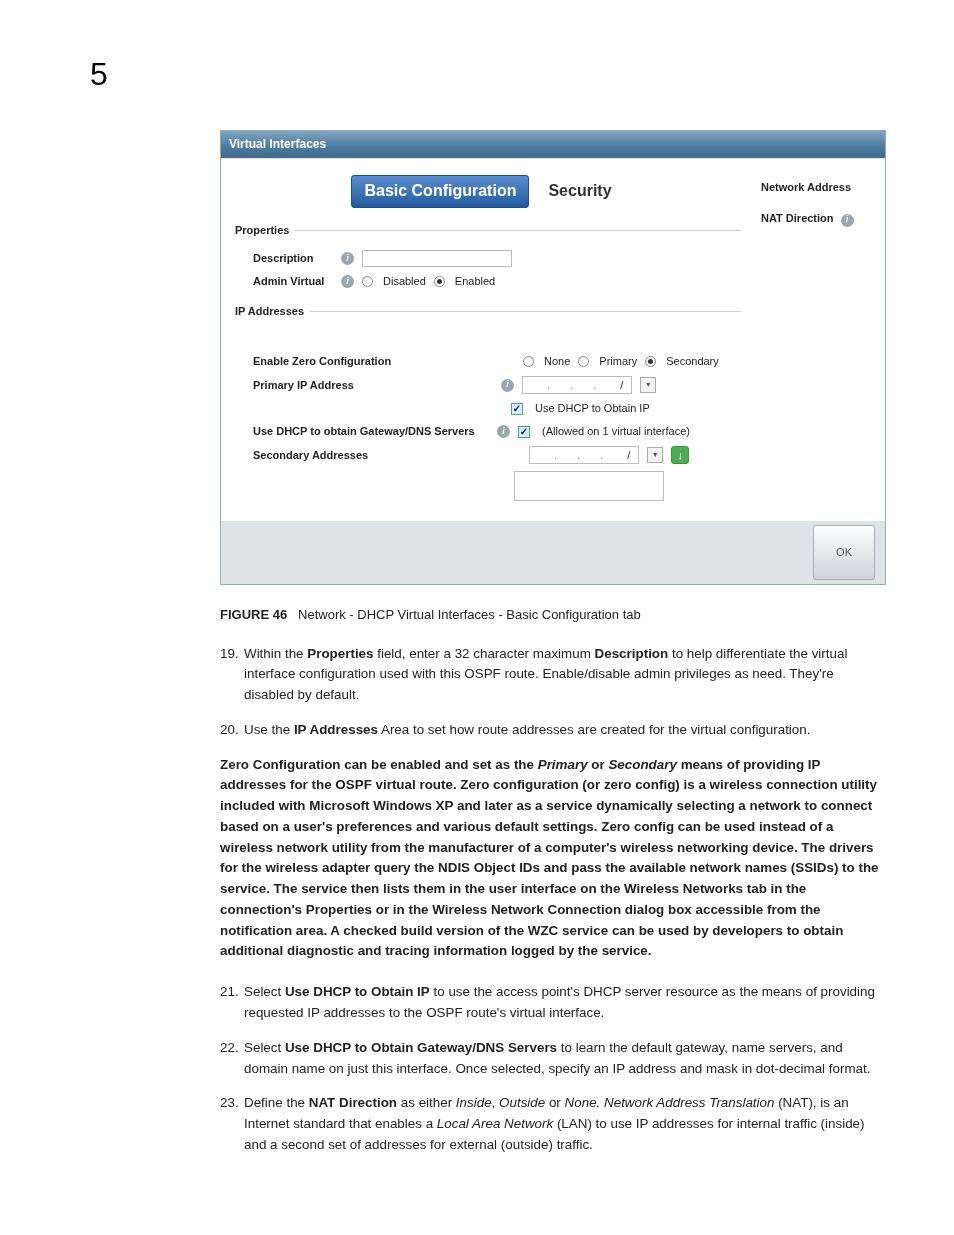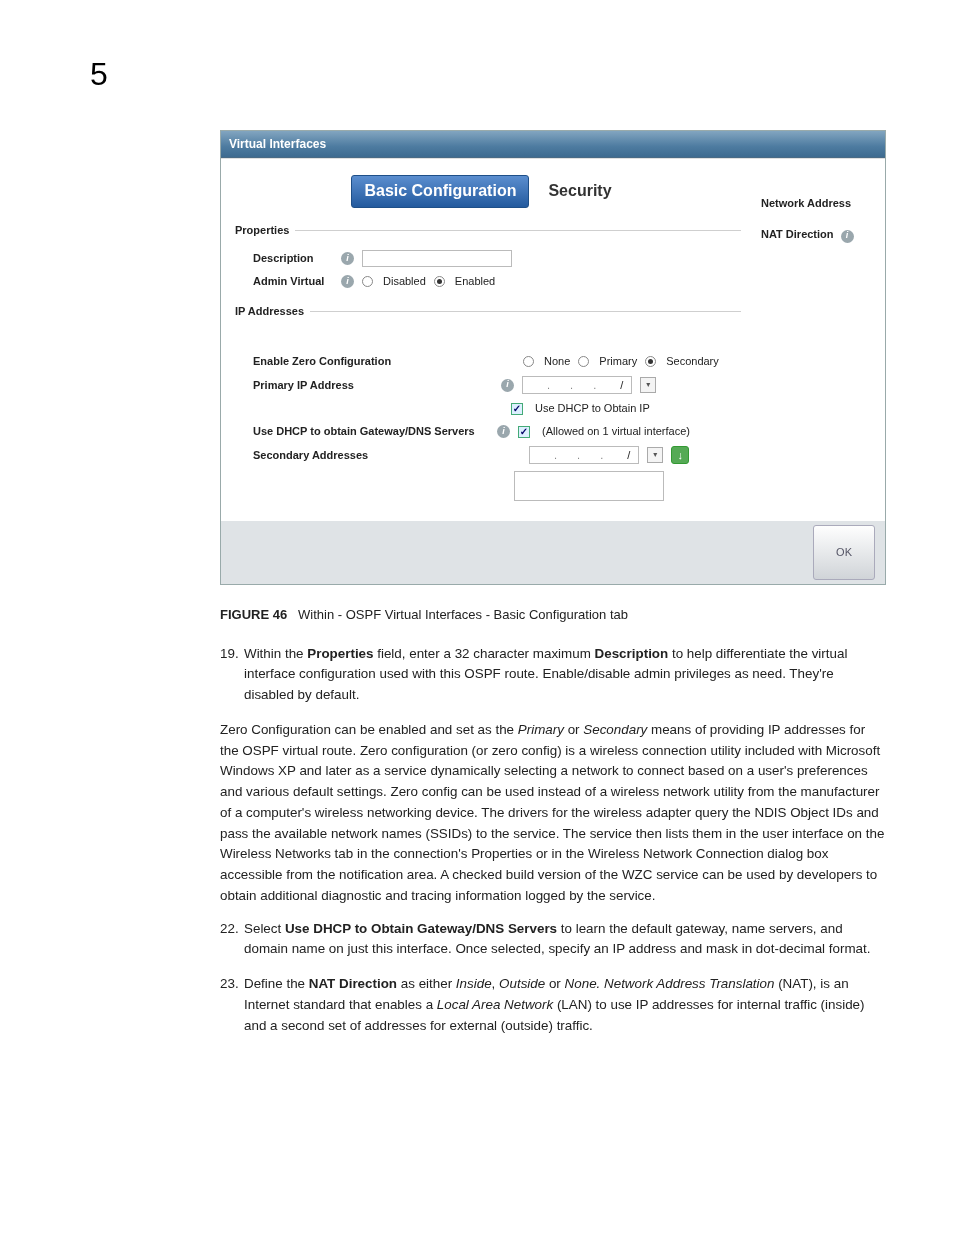--- a/index.html
+++ b/index.html
@@ -46,21 +46,21 @@
     font-size: 12px;
   }
   .subhead b { color: #333; }
   .vlanval { color: #666; margin-left: 12px; }
   .body-area {
     background: #fff;
     display: flex;
     border-top: 1px solid #e0e0e0;
   }
   .leftcol { flex: 1; padding: 10px 14px 20px 14px; }
-  .rightcol { width: 130px; padding: 36px 10px 10px 6px; font-size: 11px; }
+  .rightcol { width: 130px; padding: 20px 10px 10px 6px; font-size: 11px; }
   .tabs {
     display: flex;
     justify-content: center;
     gap: 6px;
     margin: 6px 0 14px 0;
   }
   .tab {
     padding: 3px 12px;
     border-radius: 3px;
     font-weight: bold;
@@ -105,21 +105,21 @@
   .footerbar { background:#dfe3e6; padding:4px 10px; text-align:right; }
   .okbtn { display:inline-block; background:linear-gradient(#fefefe,#d0d4d8); border:1px solid #aab; color:#556; font-size:11px; padding:18px 22px; border-radius:3px;}
   
   .figcap { margin: 20px 0 18px 130px; font-size: 13px; }
   .figcap b { font-weight: bold; }
   
   .instructions { margin-left: 130px; }
   .step { display:flex; margin-bottom:14px; }
   .step .num { width:24px; flex-shrink:0; }
   .step .txt { flex:1; }
-  .para { margin: 0 0 12px 130px; }
+  .para { margin: 0 0 20px 130px; font-weight: bold; }
   b.ib { font-weight: bold; }
   i.it { font-style: italic; }
   .ipboxwrap{border:1px solid #bbb; padding:0 4px; display:inline-flex; align-items:center; height:18px;}
 </style>
 </head>
 <body>
 
 <div class="page">
   <div class="chapter-num">5</div>
 
@@ -221,36 +221,44 @@
           <span class="info-icon" style="margin-left:4px">i</span>
         </span>
       </div>
     </div>
     <div class="footerbar">
       <span class="okbtn">OK</span>
     </div>
   </div>
 
   <div class="figcap">
-    <b>FIGURE 46</b>&nbsp;&nbsp;&nbsp;<span>Within - OSPF Virtual Interfaces - Basic Configuration tab</span>
+    <b>FIGURE 46</b>&nbsp;&nbsp;&nbsp;<span>Network - DHCP Virtual Interfaces - Basic Configuration tab</span>
   </div>
 
   <div class="instructions">
     <div class="step">
       <div class="num">19.</div>
       <div class="txt"><span>Within the </span><b class="ib">Properties</b><span> field, enter a 32 character maximum </span><b class="ib">Description</b><span> to help differentiate the virtual interface configuration used with this OSPF route. Enable/disable admin privileges as need. They're disabled by default.</span></div>
+    </div>
+    <div class="step">
+      <div class="num">20.</div>
+      <div class="txt"><span>Use the </span><b class="ib">IP Addresses</b><span> Area to set how route addresses are created for the virtual configuration.</span></div>
     </div>
   </div>
 
   <p class="para">
     <span>Zero Configuration can be enabled and set as the </span><i class="it">Primary</i><span> or </span><i class="it">Secondary</i><span> means of providing IP addresses for the OSPF virtual route. Zero configuration (or zero config) is a wireless connection utility included with Microsoft Windows XP and later as a service dynamically selecting a network to connect based on a user's preferences and various default settings. Zero config can be used instead of a wireless network utility from the manufacturer of a computer's wireless networking device. The drivers for the wireless adapter query the NDIS Object IDs and pass the available network names (SSIDs) to the service. The service then lists them in the user interface on the Wireless Networks tab in the connection's Properties or in the Wireless Network Connection dialog box accessible from the notification area. A checked build version of the WZC service can be used by developers to obtain additional diagnostic and tracing information logged by the service.</span>
   </p>
 
   <div class="instructions">
     <div class="step">
+      <div class="num">21.</div>
+      <div class="txt"><span>Select </span><b class="ib">Use DHCP to Obtain IP</b><span> to use the access point's DHCP server resource as the means of providing requested IP addresses to the OSPF route's virtual interface.</span></div>
+    </div>
+    <div class="step">
       <div class="num">22.</div>
       <div class="txt"><span>Select </span><b class="ib">Use DHCP to Obtain Gateway/DNS Servers</b><span> to learn the default gateway, name servers, and domain name on just this interface. Once selected, specify an IP address and mask in dot-decimal format.</span></div>
     </div>
     <div class="step">
       <div class="num">23.</div>
       <div class="txt"><span>Define the </span><b class="ib">NAT Direction</b><span> as either </span><i class="it">Inside</i><span>, </span><i class="it">Outside</i><span> or </span><i class="it">None. Network Address Translation</i><span> (NAT), is an Internet standard that enables a </span><i class="it">Local Area Network</i><span> (LAN) to use IP addresses for internal traffic (inside) and a second set of addresses for external (outside) traffic.</span></div>
     </div>
   </div>
 
 </div>

